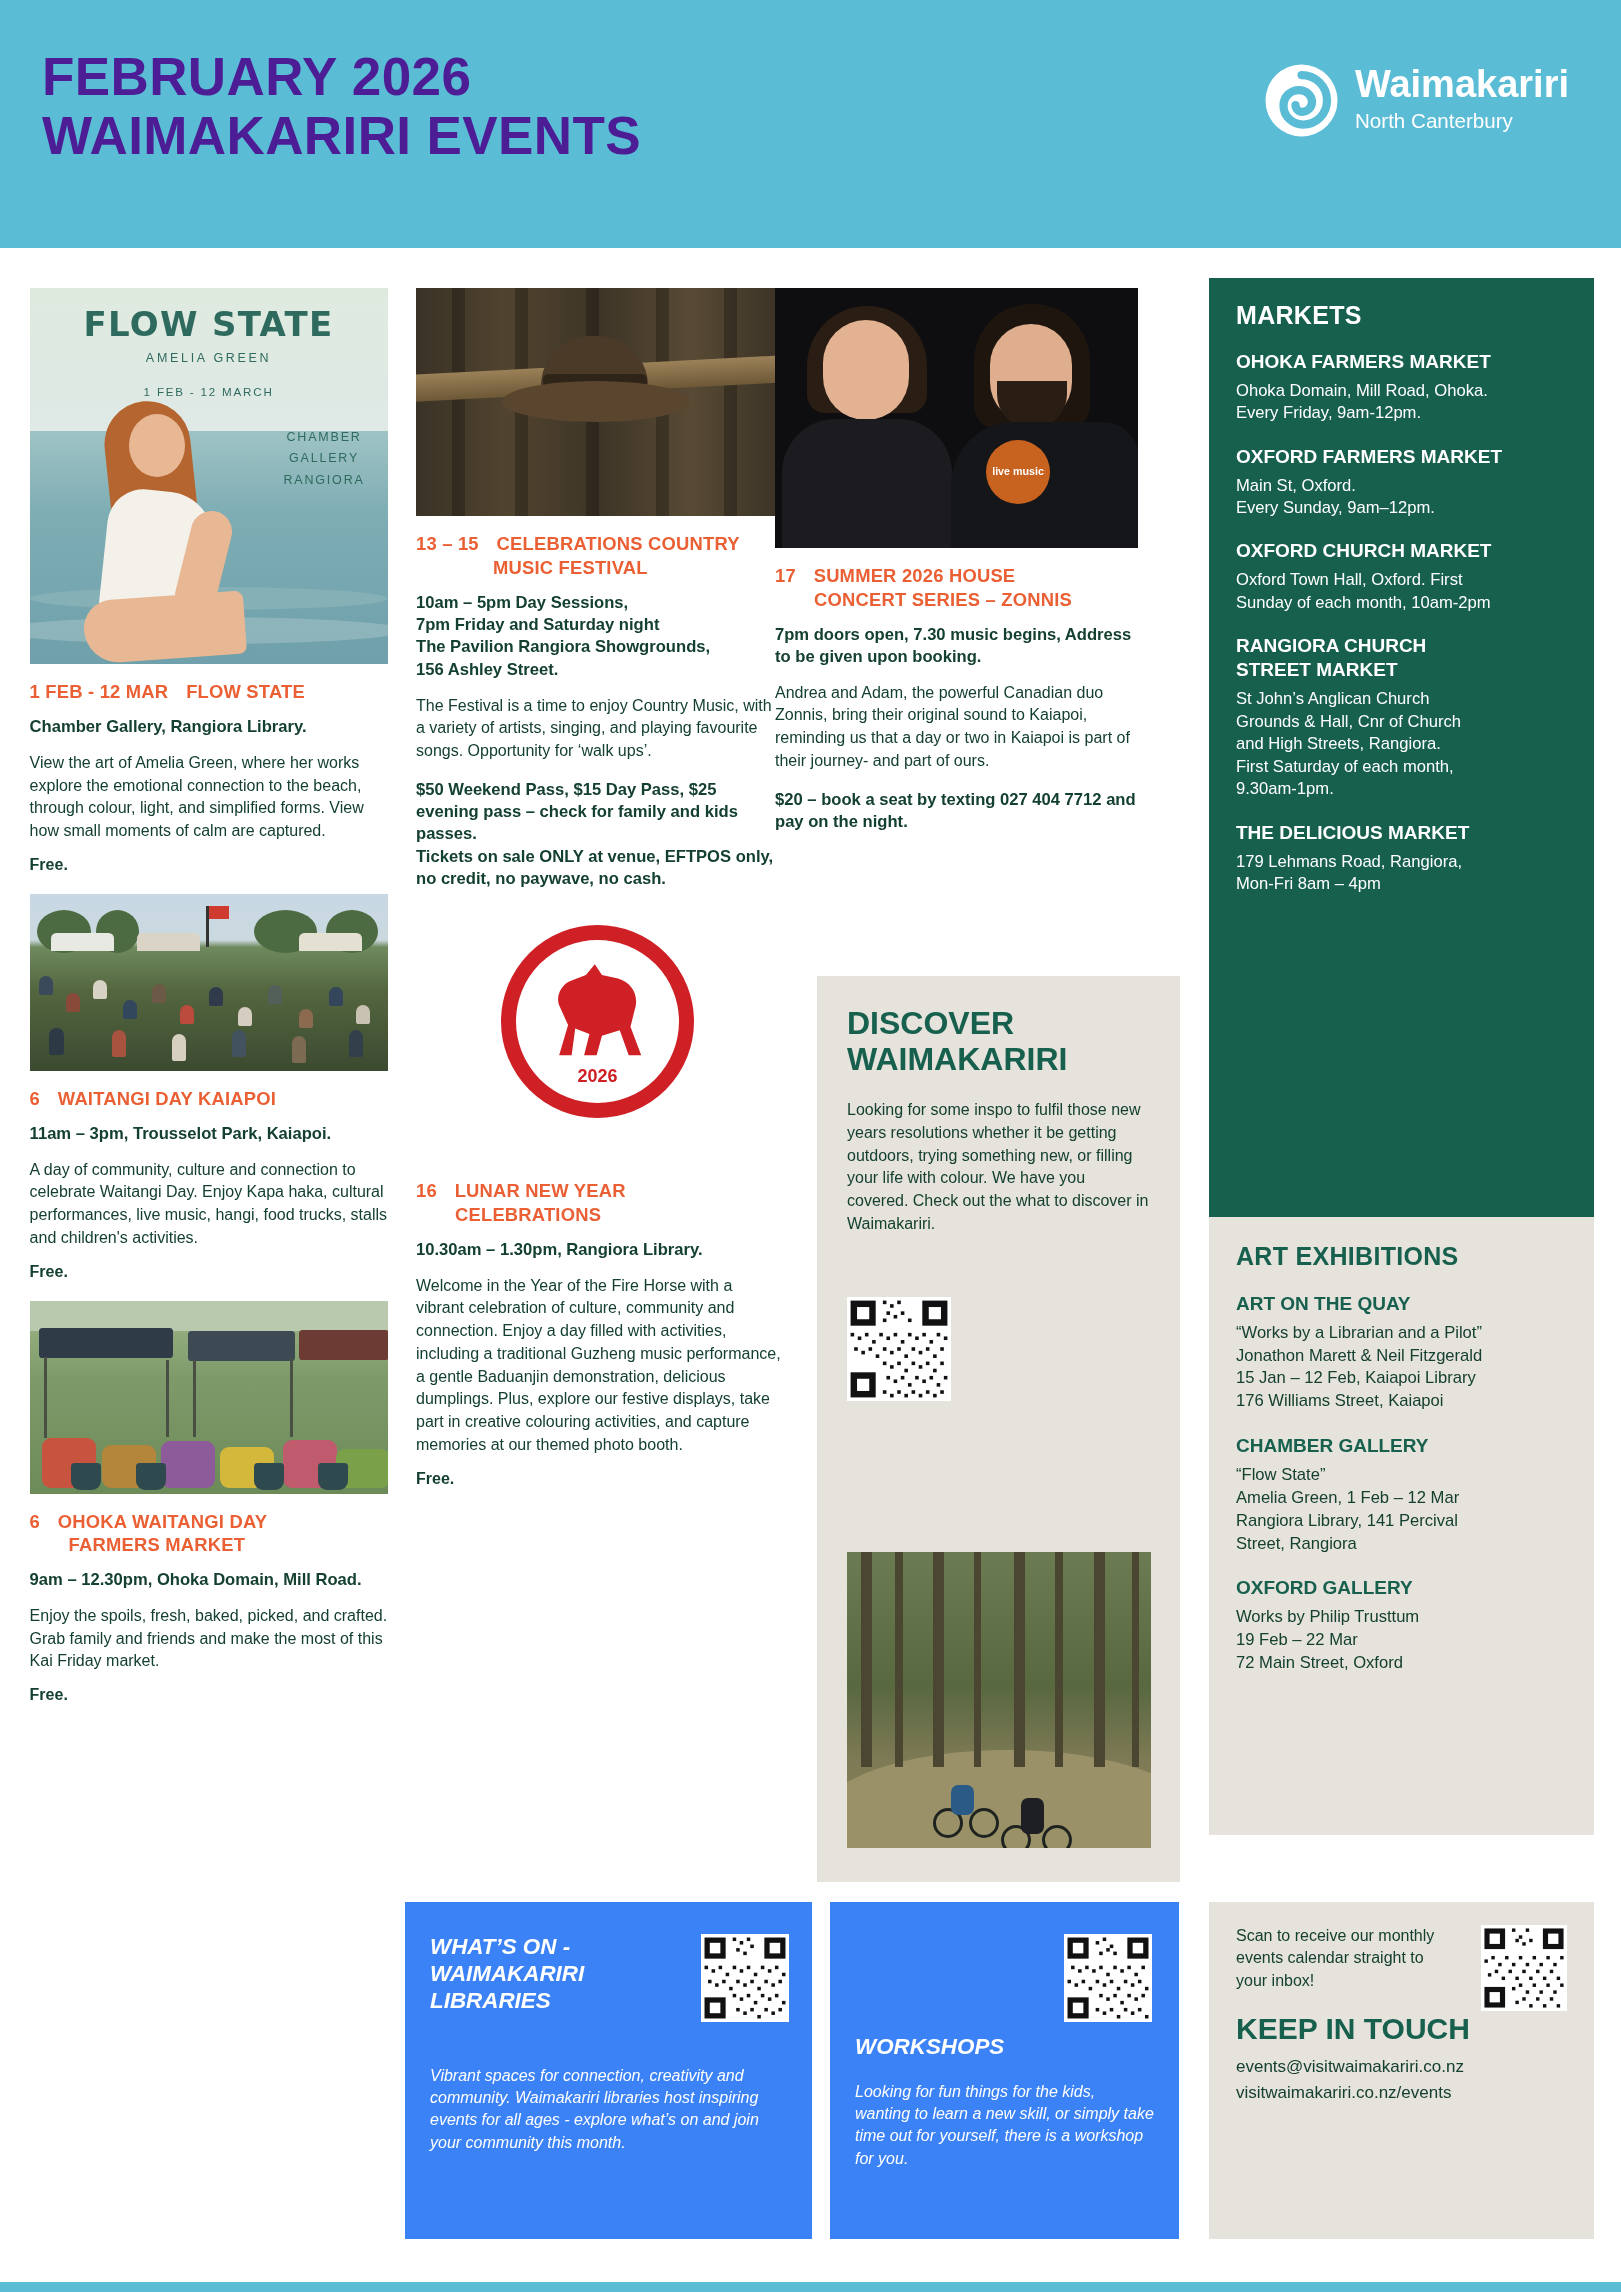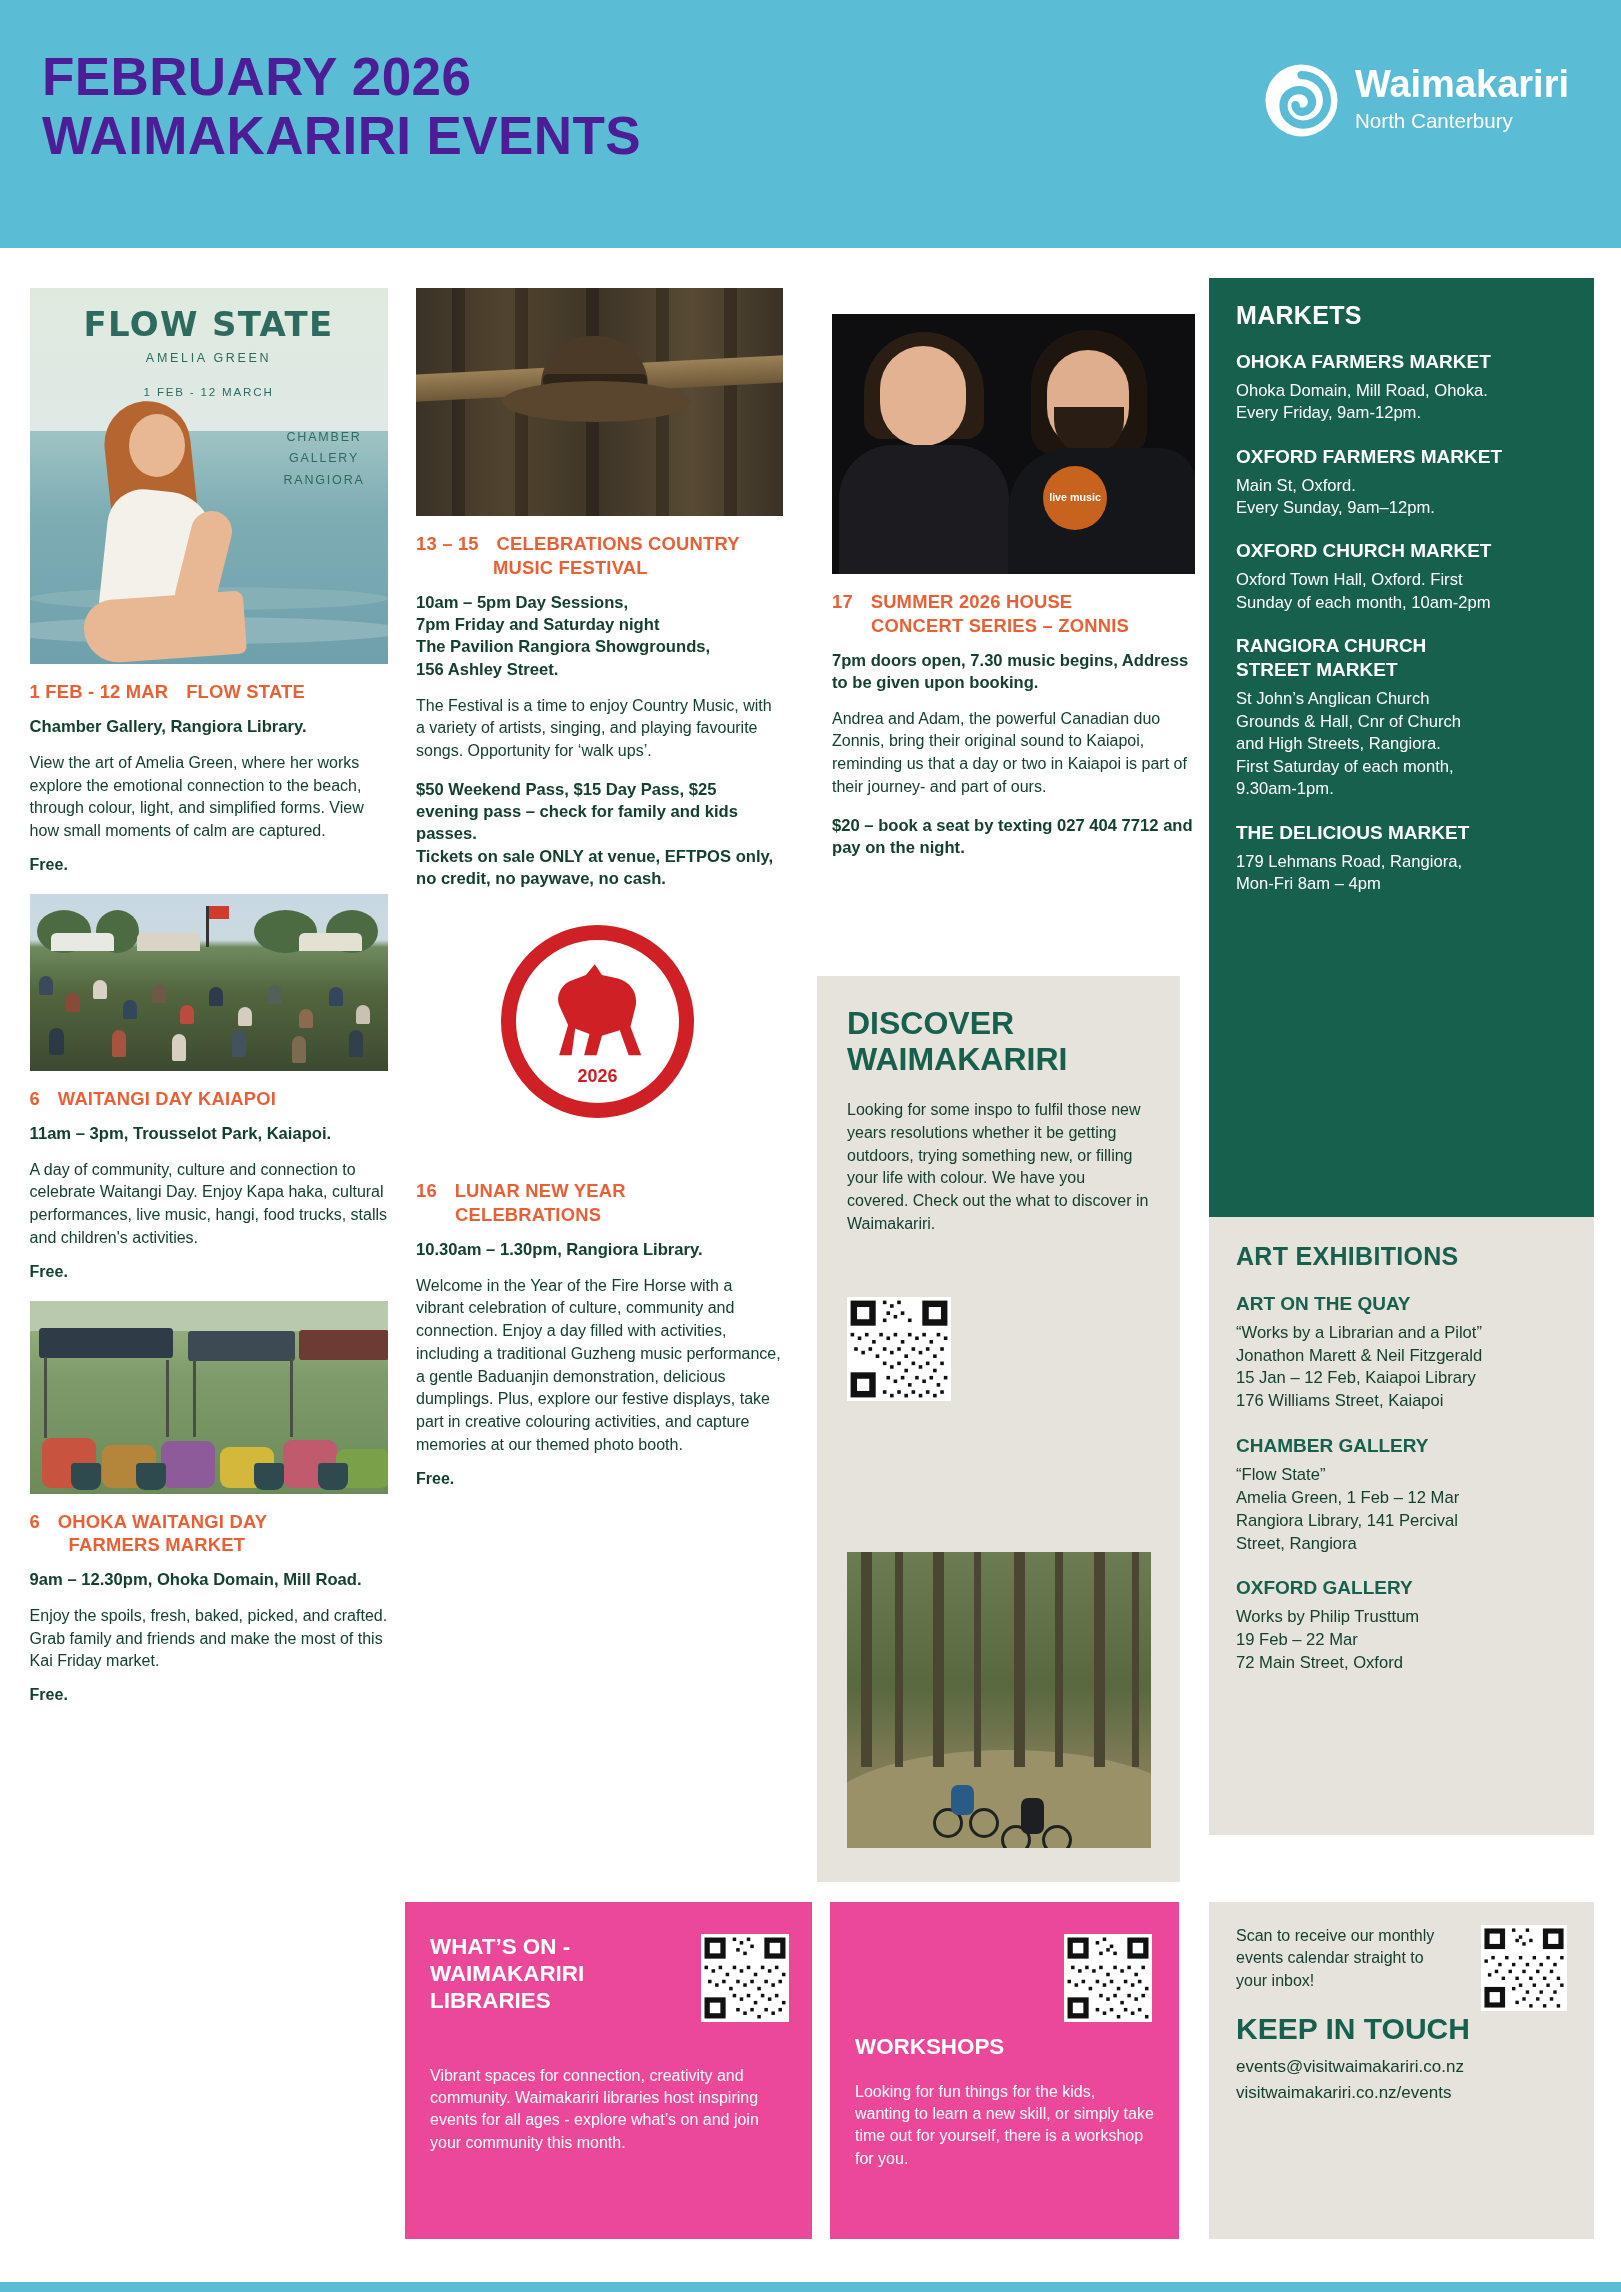--- a/index.html
+++ b/index.html
@@ -29,21 +29,21 @@
     position:absolute; right:52px; top:63px; display:flex; align-items:center; gap:16px;
   }
   .logo-mark { width:75px; height:75px; }
   .logo-text-main { font-size:38px; font-weight:bold; color:#fff; line-height:1; }
   .logo-text-sub { font-size:20.6px; color:#fff; line-height:1.4; margin-top:3.6px;}
 
   
   .col { position:absolute; }
   .col1 { left:29.6px;  top:288px; width:358px; }
   .col2 { left:416px; top:288px; width:367px; }
-  .col3 { left:832px; top:288px; width:363px;margin-top:26px; }
+  .col3 { left:775px; top:288px; width:363px; }
 
   
   .ev-title {
     color:#ea5f33; font-weight:bold; font-size:18.4px; line-height:1.28;
     margin-top:16px; letter-spacing:0.2px;
   }
   .ev-title .date { display:inline-block; min-width:0; margin-right:12.5px; }
   .ev-venue { font-size:16.6px; font-weight:bold; color:#14402f; margin-top:12.5px; line-height:1.35; }
   .ev-body { font-size:16px; color:#14402f; line-height:1.42; margin-top:13.4px; }
   .ev-free { font-size:16px; font-weight:bold; color:#14402f; margin-top:13.4px; }
@@ -161,21 +161,21 @@
   
   .art {
     position:absolute; left:1209px; top:1217px; width:385px; height:618px;
     background:#e6e2dc; padding:25px 27px 0 27px;
   }
   .art h2 { margin:0; font-size:25px; font-weight:bold; color:#17604e; letter-spacing:0.3px;}
   .art-name { font-size:19px; font-weight:bold; color:#17604e; margin-top:21.5px;}
   .art-detail { font-size:16.6px; color:#14402f; margin-top:7.2px; line-height:1.38;}
 
   
-  .obox { position:absolute; background:#ec4899; color:#fff; }
+  .obox { position:absolute; background:#3b82f6; color:#fff;font-style:italic; }
   .obox h3 { margin:0; font-size:22.4px; font-weight:bold; line-height:1.2; }
   .obox p { margin:0; font-size:16px; line-height:1.4; }
 
   .libs { left:405px; top:1902px; width:407px; height:337px; padding:32px 25px 0 25px;}
   .wkshp { left:830px; top:1902px; width:349px; height:337px; padding:32px 25px 0 25px;}
 
   
   .keep {
     position:absolute; left:1209px; top:1902px; width:385px; height:337px;
     background:#e6e2dc; padding:23px 27px 0 27px;

